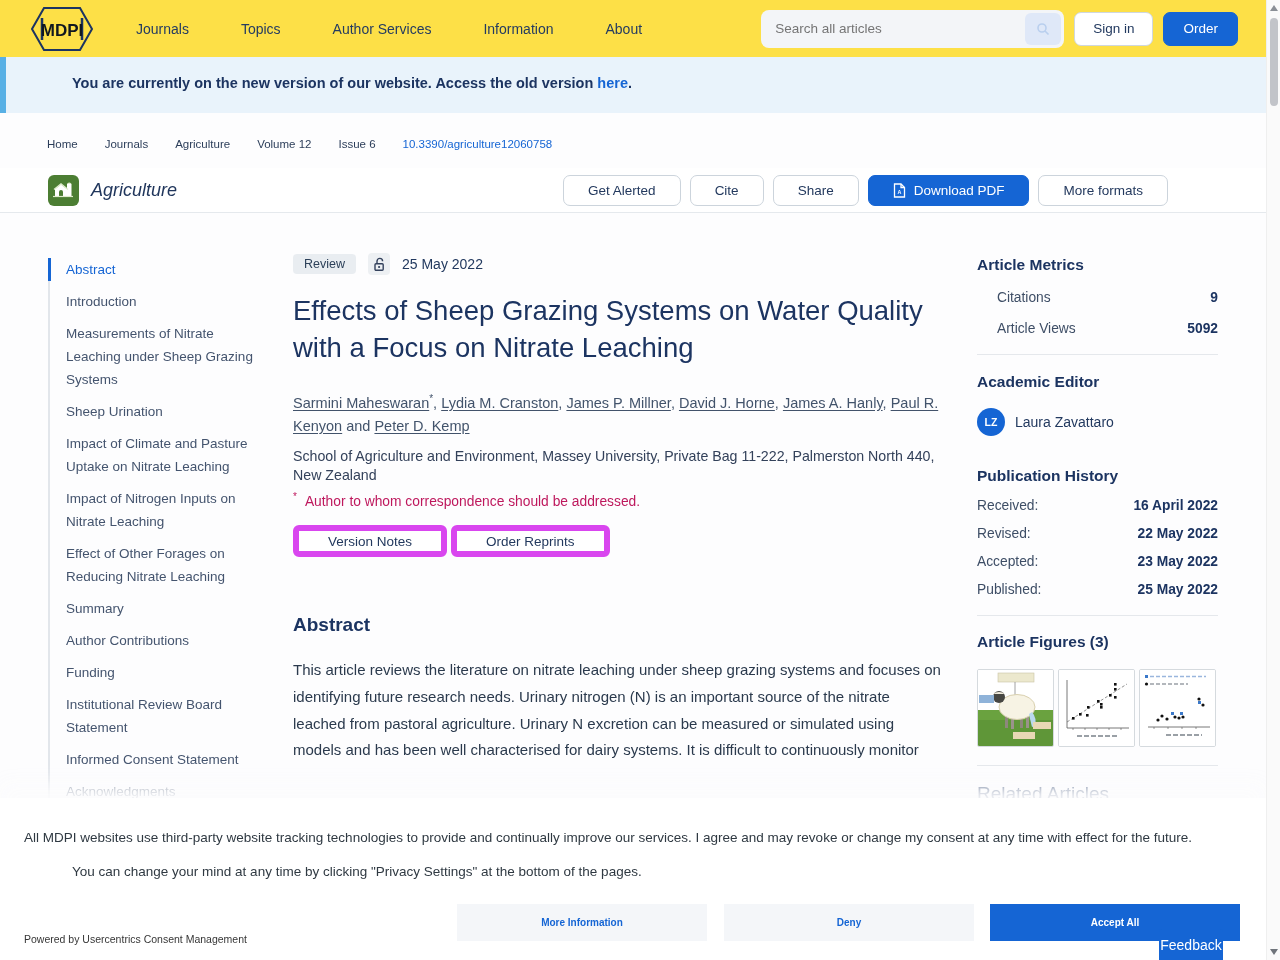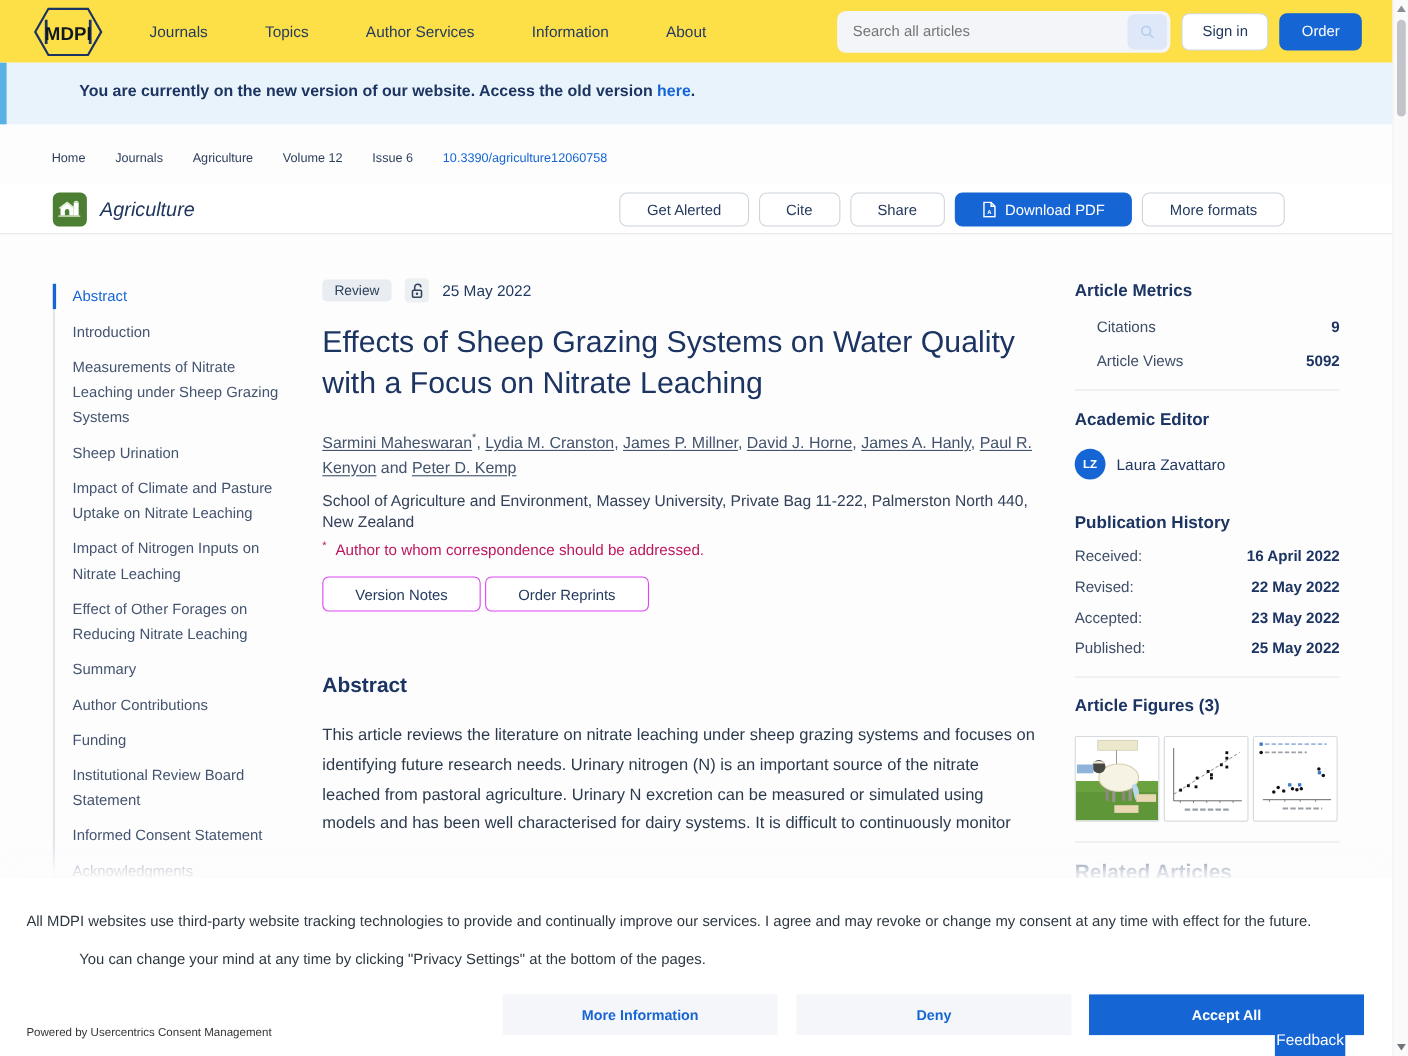--- a/index.html
+++ b/index.html
@@ -55,21 +55,21 @@
   .authors sup { font-size:10px; }
   .affiliation { margin-top:9px; font-size:14.2px; line-height:19.5px; color:#33415a; }
   .correspondence { margin-top:5px; font-size:13.8px; color:#be185d; }
   .correspondence sup { font-size:10px; margin-right:8px; }
   .citation { margin-top:18px; font-size:14.2px; color:#22395f; }
   .citation .cit-journal { font-style:italic; text-decoration:underline; text-underline-offset:2px; color:#22395f; cursor:pointer; }
   .citation .cit-year { font-weight:bold; }
   .citation .cit-vol { font-style:italic; }
   .citation a.cit-doi { color:#1565d4; text-decoration:none; cursor:pointer; }
   .article-btns { margin-top:17px; display:flex; gap:4px; }
-  .abtn { height:32px; padding:0 29px; background:#fff; border:1px solid #d946ef; border-radius:6px; font-size:13.5px; color:#23395e; cursor:pointer; font-family:"Liberation Sans",sans-serif; }
+  .abtn { height:32px; padding:0 29px; background:#fff; border:6px solid #d946ef; border-radius:6px; font-size:13.5px; color:#23395e; cursor:pointer; font-family:"Liberation Sans",sans-serif; }
   .abs-title { margin-top:57px; font-size:19px; font-weight:bold; color:#1c3461; }
   .abs-text { margin-top:21px; width:650px; font-size:15px; line-height:26.6px; color:#2b3a4d; }
 
   
   .right-col { position:absolute; left:977px; top:256px; width:241px; }
   .side-title { font-size:15.5px; font-weight:bold; color:#1c3461; }
   .metric-row { display:flex; justify-content:space-between; margin-top:16px; padding-left:20px; font-size:13.8px; }
   .metric-row .m-label { color:#3e4e66; }
   .metric-row .m-value { color:#1c3461; font-weight:bold; }
   .side-divider { margin-top:18px; border-top:1px solid #e5e8ec; }
@@ -77,28 +77,28 @@
   .editor-row { margin-top:17px; display:flex; align-items:center; gap:10px; }
   .avatar { width:28px; height:28px; border-radius:50%; background:#1565d4; color:#fff; font-size:10.5px; font-weight:bold; display:flex; align-items:center; justify-content:center; }
   .editor-name { font-size:14px; color:#22395f; }
   .history-block { margin-top:31px; }
   .hist-row { display:flex; justify-content:space-between; margin-top:13px; font-size:13.8px; line-height:15px; }
   .hist-row .h-label { color:#3e4e66; }
   .hist-row .h-value { color:#1c3461; font-weight:bold; }
   .figures-block { margin-top:17px; }
   .thumbs { margin-top:18px; display:flex; gap:4px; }
   .thumb { width:77px; height:78px; background:#fff; border:1px solid #d5dade; border-radius:2px; overflow:hidden; cursor:pointer; }
-  .related-title { margin-top:17px; font-size:19px; font-weight:bold; color:#1c3461; }
+  .related-title { margin-top:17px; font-size:19px; font-weight:normal; color:#1c3461; }
 
   
   .cookie { position:absolute; left:0; top:798px; width:1266px; height:162px; background:#fff; z-index:50; box-shadow:0 -16px 18px rgba(252,252,253,.96); }
   .cookie-line1 { position:absolute; left:24px; top:32px; font-size:13.5px; color:#2f3942; }
   .cookie-line2 { position:absolute; left:24px; top:66px; font-size:13.5px; color:#2f3942;margin-left:48px; }
   .cookie-powered { position:absolute; left:24px; top:135px; font-size:10.5px; color:#363636; }
-  .cbtn { position:absolute; top:106px; width:250px; height:37px; border:none; display:flex; align-items:center; justify-content:center; font-size:13px; font-weight:bold; color:#1565d4; background:#f4f6f9; cursor:pointer; font-family:"Liberation Sans",sans-serif; }
+  .cbtn { position:absolute; top:106px; width:250px; height:37px; border:none; display:flex; align-items:center; justify-content:center; font-size:10px; font-weight:bold; color:#1565d4; background:#f4f6f9; cursor:pointer; font-family:"Liberation Sans",sans-serif; }
   .cbtn.info { left:457px; }
   .cbtn.deny { left:724px; }
   .cbtn.accept { left:990px; background:#1565d4; color:#fff; }
 
   
   .feedback-btn { position:absolute; left:1159px; top:929px; width:64px; height:31px; background:#1565d4; color:#fff; border:none; font-size:14px; border-radius:3px 3px 0 0; z-index:60; cursor:pointer; font-family:"Liberation Sans",sans-serif; }
 
   
   .scrollbar { position:absolute; right:0; top:0; width:14px; height:960px; background:#fafafa; border-left:1px solid #efefef; z-index:100; }
   .sb-up { position:absolute; top:5px; left:3px; width:0; height:0; border-left:4px solid transparent; border-right:4px solid transparent; border-bottom:6px solid #8a8f96; cursor:pointer; }

